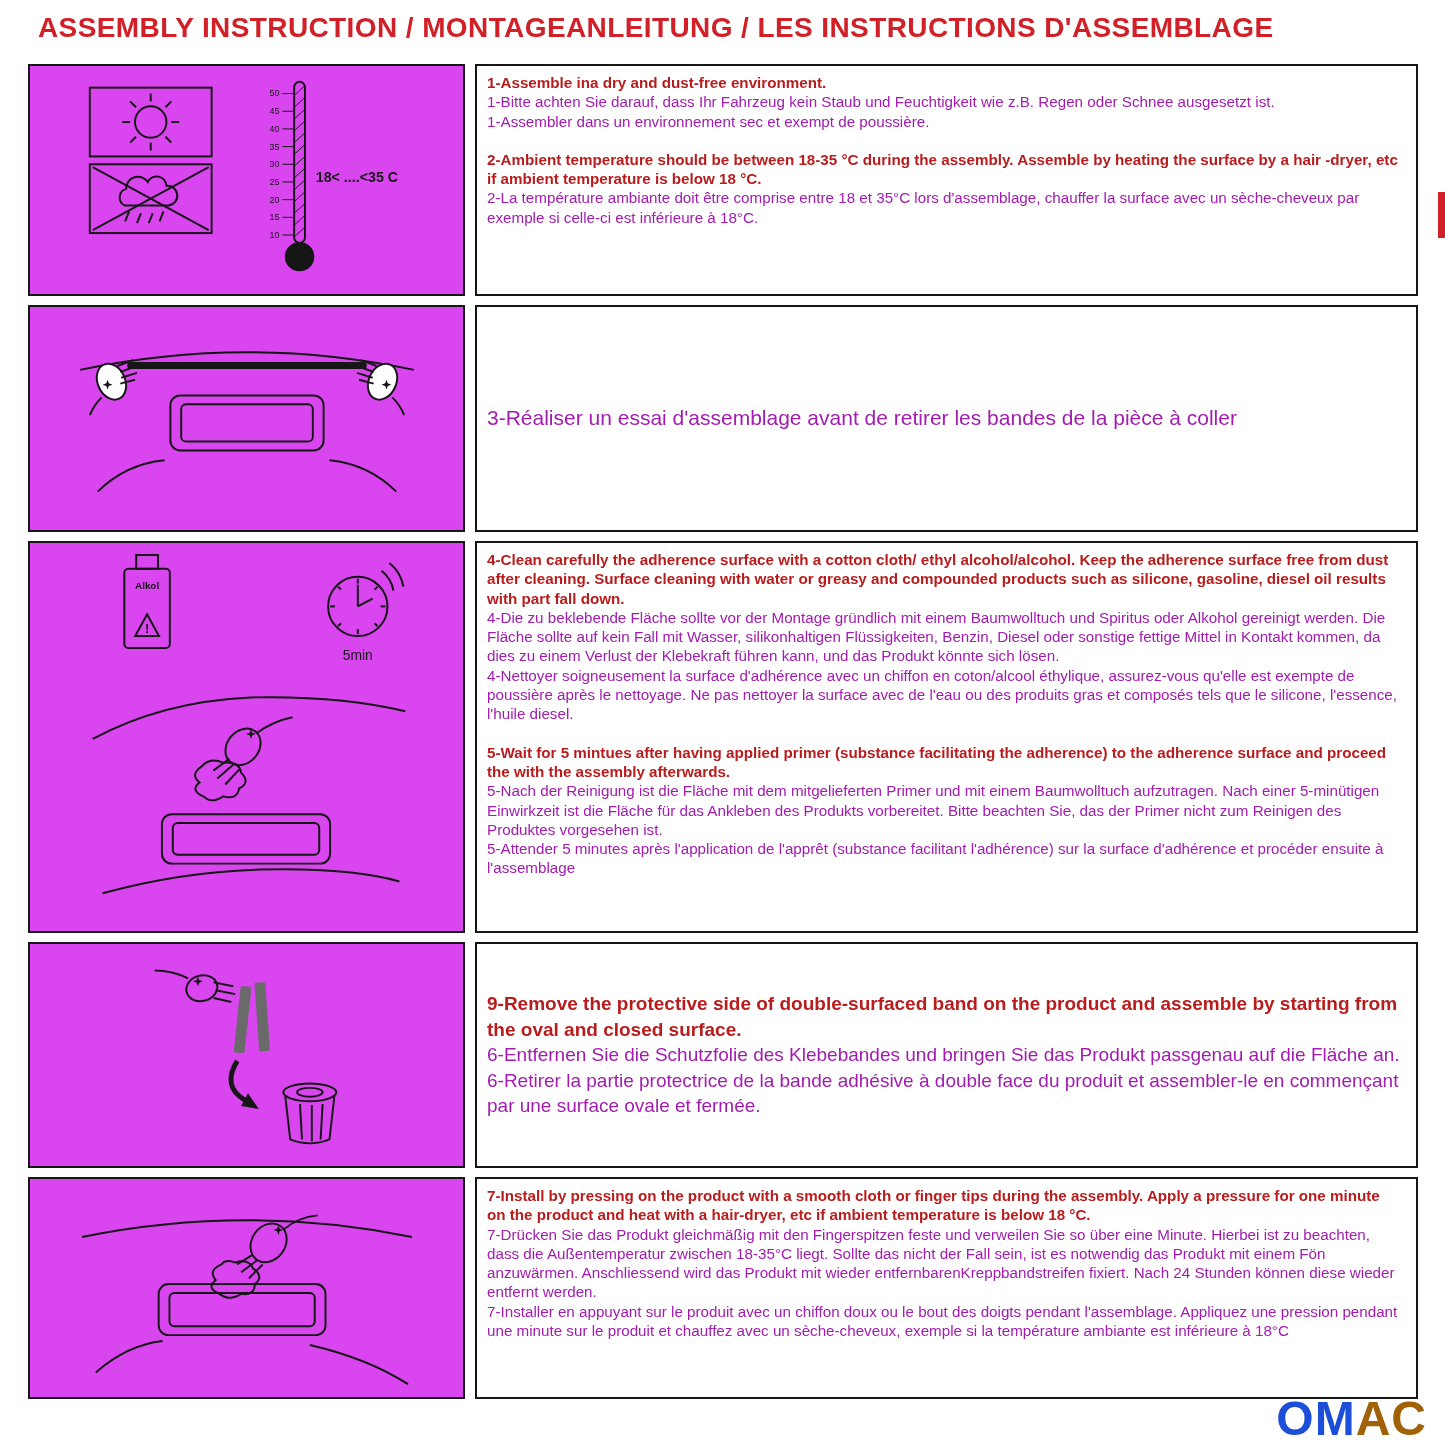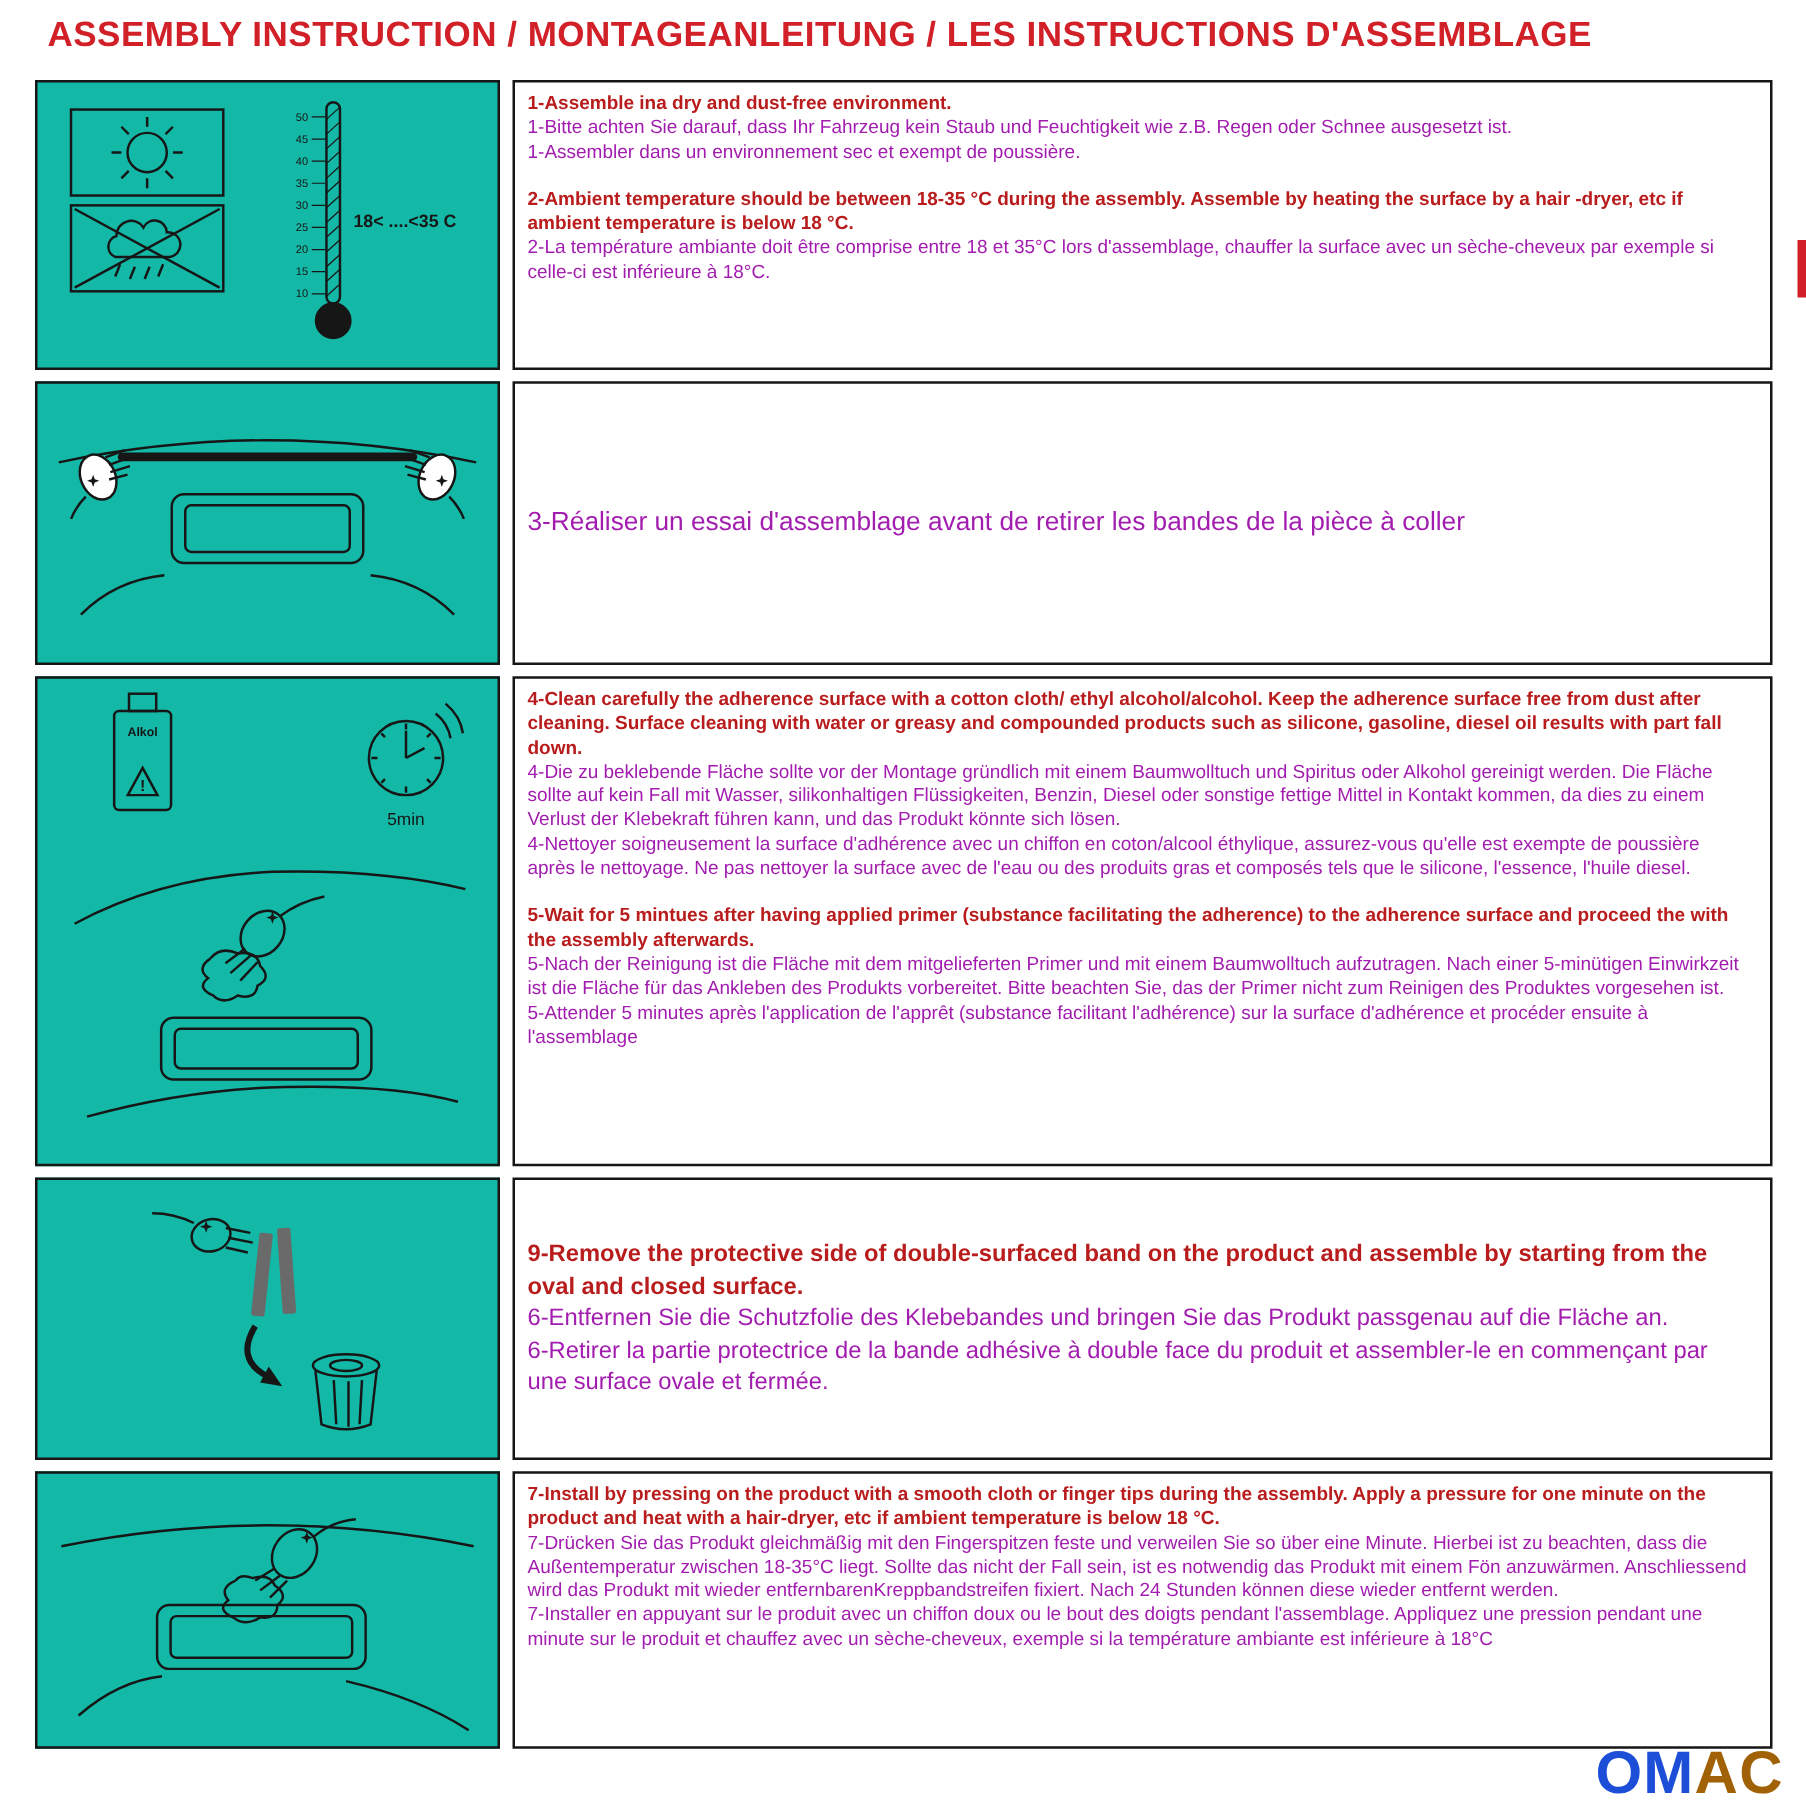--- a/index.html
+++ b/index.html
@@ -5,21 +5,21 @@
   *{box-sizing:border-box;margin:0;padding:0}
   html,body{background:#fff}
   body{width:1445px;height:1445px;position:relative;overflow:hidden;
        font-family:"Liberation Sans",sans-serif;color:#111}
   .title{position:absolute;left:38px;top:12px;font-size:28px;font-weight:700;
          color:#d12027;letter-spacing:.4px;white-space:nowrap}
   .rows{position:absolute;left:28px;top:64px;width:1390px;display:flex;
         flex-direction:column;gap:9px}
   .row{display:flex;gap:10px}
   .h1{height:232px}.h2{height:227px}.h3{height:392px}.h4{height:226px}.h5{height:222px}
-  .illus{width:372px;flex:none;border:2px solid #161616;background:#14b8a6;
+  .illus{width:437px;flex:none;border:2px solid #161616;background:#d946ef;
          display:flex;align-items:center;justify-content:center;overflow:hidden}
   .txt{flex:1;border:2px solid #161616;background:#fff;
        padding:7px 16px 7px 10px;display:flex;flex-direction:column;overflow:hidden}
   .txt.center{justify-content:center}
   p{margin:0}
   .en{font-weight:700;color:#b91c1c}
   .sub{color:#a21caf}
   .fs15{font-size:15.2px;line-height:1.27}
   .fs19{font-size:19px;line-height:1.35}
   .fs21{font-size:21px;line-height:1.34}

